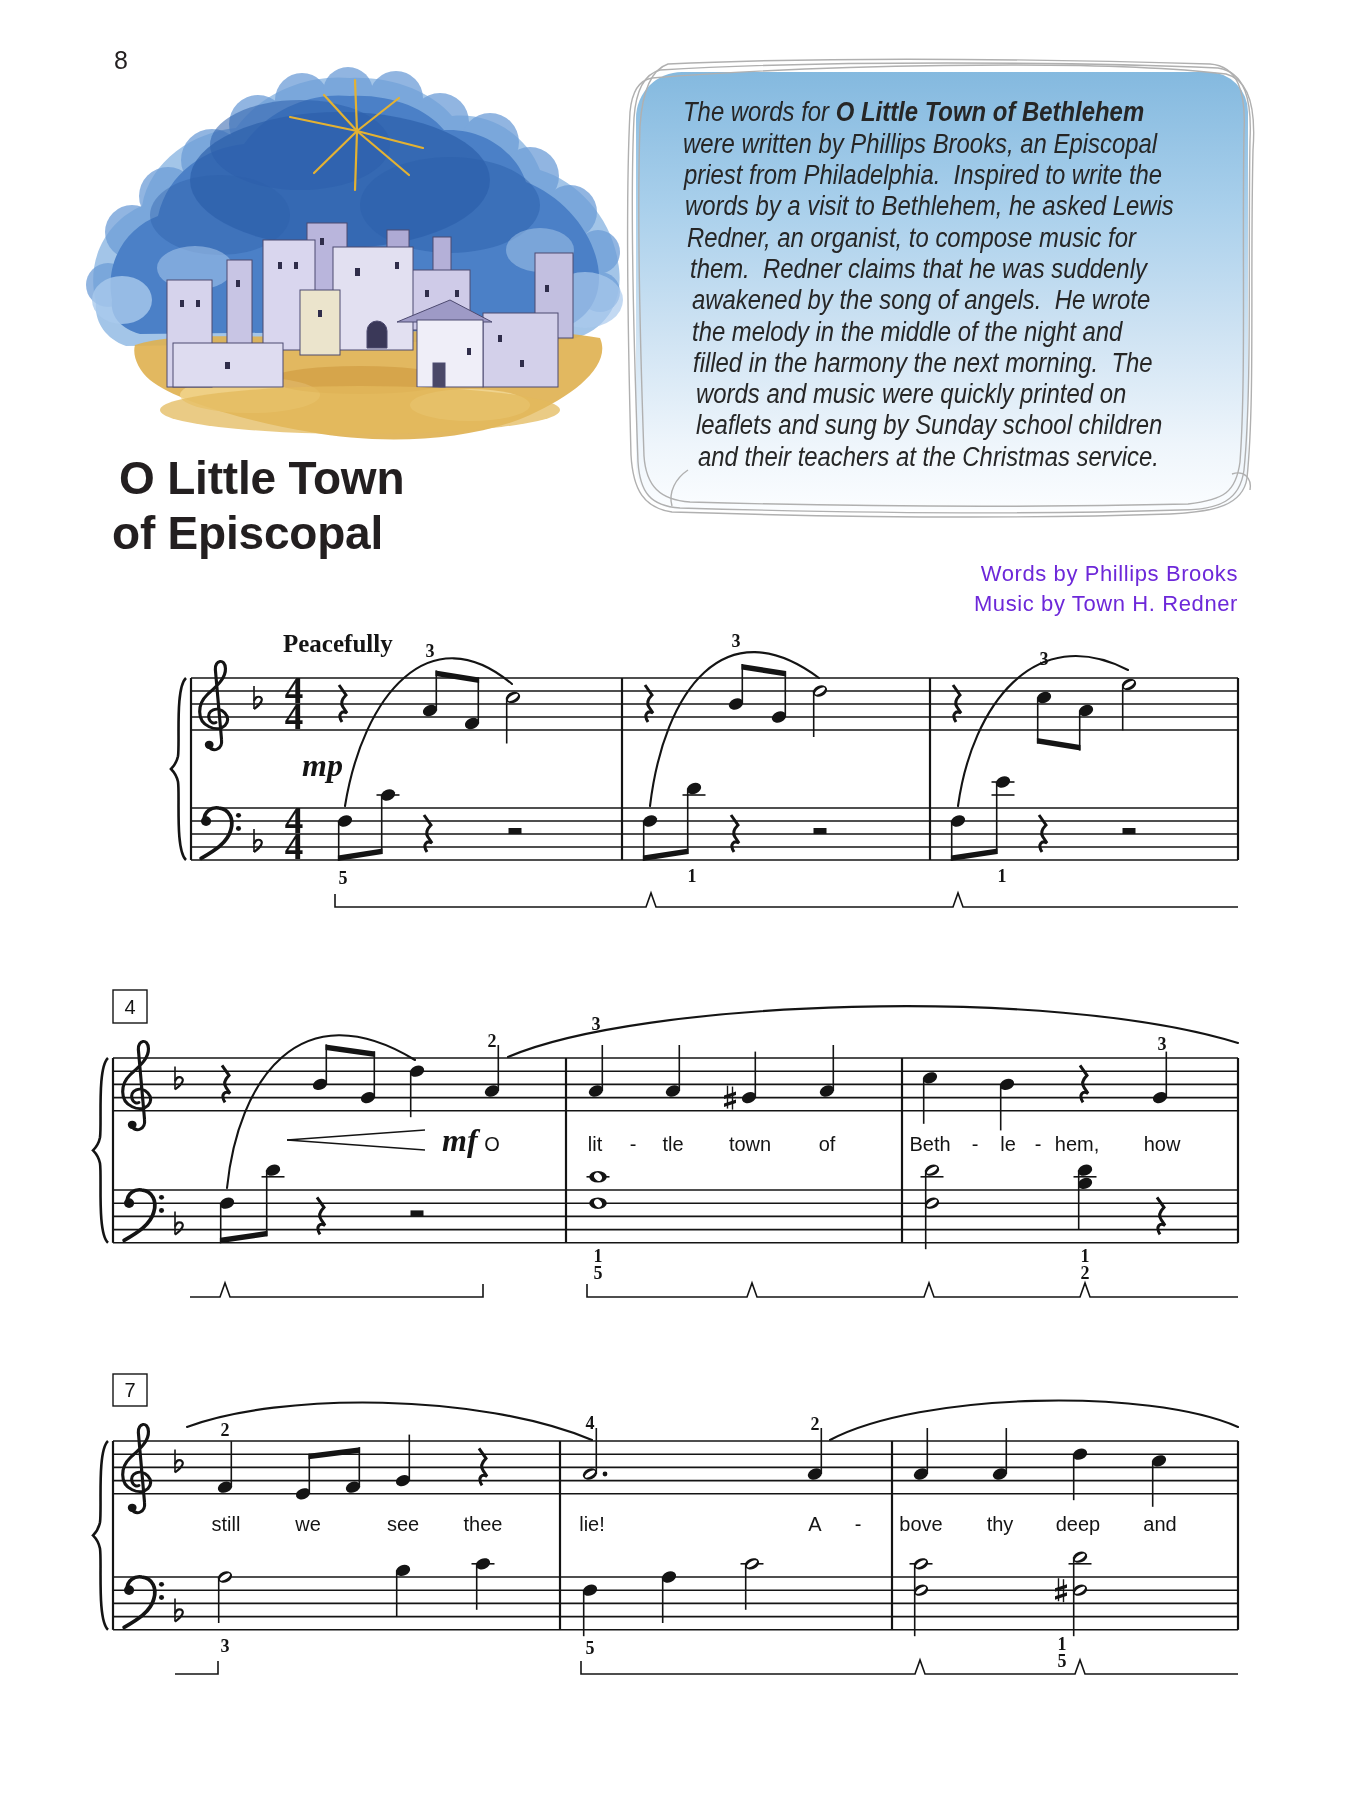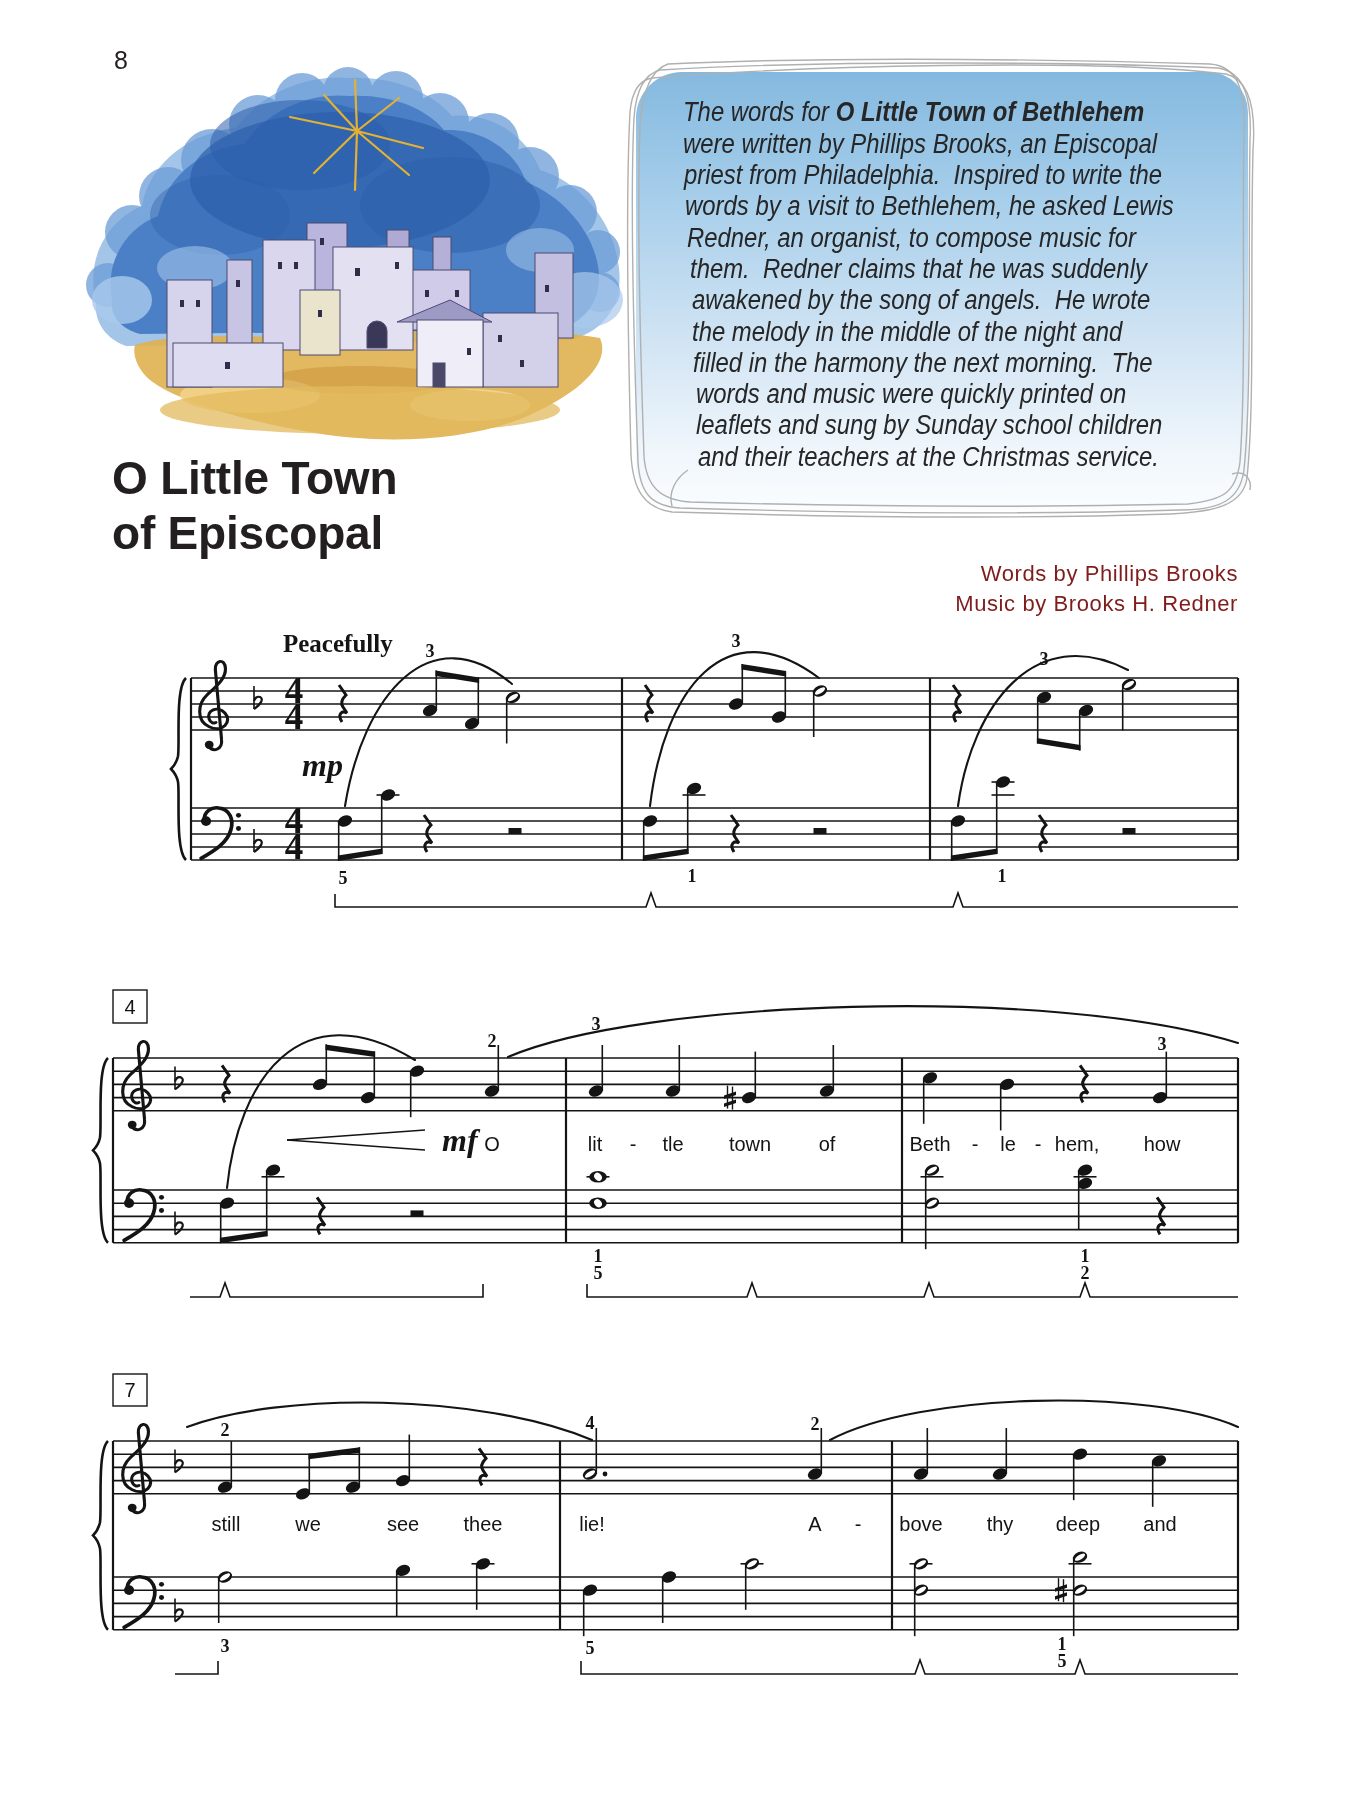--- a/index.html
+++ b/index.html
@@ -6,21 +6,21 @@
   #page { position: relative; width: 1350px; height: 1800px; overflow: hidden; background: #ffffff;
           font-family: "Liberation Sans", sans-serif; color: #231f20; }
   .abs { position: absolute; }
   svg.layer { position: absolute; left: 0; top: 0; overflow: visible; pointer-events: none; }
 
   .page-number { left: 114px; top: 45px; font-size: 25px; line-height: 30px; color: #231f20; }
 
   .title-line { left: 112px; font-size: 46px; line-height: 54px; font-weight: bold; letter-spacing: -0.2px;
                 white-space: nowrap; color: #231f20; }
 
-  .credit { right: 112px; font-size: 22px; line-height: 28px; letter-spacing: 0.6px; color: #7f1d1d;
+  .credit { right: 112px; font-size: 22px; line-height: 28px; letter-spacing: 0.6px; color: #6d28d9;
             white-space: nowrap; text-align: right; }
 
   .info-fill { left: 636px; top: 72px; width: 612px; height: 438px;
                border-radius: 46px 40px 38px 44px;
                background: linear-gradient(180deg, #84b9df 0%, #a8cfeb 30%, #cfe3f3 60%, #eef5fb 85%, #fbfdff 100%); }
   .info-line { font-size: 27px; line-height: 31.3px; font-style: italic; white-space: pre; color: #262626;
                transform: scaleX(0.885); transform-origin: 0 0; }
   .info-line b { font-weight: bold; }
 
   .fing { font-family: "Liberation Serif", serif; font-weight: bold; font-size: 18px; }
@@ -145,25 +145,25 @@
   <div class="abs info-line" style="left:685px; top:191.3px;">words by a visit to Bethlehem, he asked Lewis</div>
   <div class="abs info-line" style="left:687px; top:222.6px;">Redner, an organist, to compose music for</div>
   <div class="abs info-line" style="left:690px; top:253.9px;">them.  Redner claims that he was suddenly</div>
   <div class="abs info-line" style="left:692px; top:285.2px;">awakened by the song of angels.  He wrote</div>
   <div class="abs info-line" style="left:692px; top:316.5px;">the melody in the middle of the night and</div>
   <div class="abs info-line" style="left:693px; top:347.8px;">filled in the harmony the next morning.  The</div>
   <div class="abs info-line" style="left:696px; top:379.1px;">words and music were quickly printed on</div>
   <div class="abs info-line" style="left:696px; top:410.4px;">leaflets and sung by Sunday school children</div>
   <div class="abs info-line" style="left:698px; top:441.7px;">and their teachers at the Christmas service.</div>
 
-  <div class="abs title-line" style="top:451px;">O Little Town</div>
+  <div class="abs title-line" style="top:451px;margin-left:7px;">O Little Town</div>
   <div class="abs title-line" style="top:506px;">of Episcopal</div>
 
   <div class="abs credit" style="top:560px;">Words by Phillips Brooks</div>
-  <div class="abs credit" style="top:590px;">Music by Brooks H. Redner</div>
+  <div class="abs credit" style="top:590px;">Music by Town H. Redner</div>
 
   <svg id="score-svg" class="layer" width="1350" height="1800" viewBox="0 0 1350 1800">
       <text x="283" y="652" text-anchor="start" fill="#141414" class="tempo">Peacefully</text>
       <g>
         <g>
           <line x1="191" x2="1238" y1="678" y2="678" stroke="#141414" stroke-width="1.6"></line>
           <line x1="191" x2="1238" y1="691" y2="691" stroke="#141414" stroke-width="1.6"></line>
           <line x1="191" x2="1238" y1="704" y2="704" stroke="#141414" stroke-width="1.6"></line>
           <line x1="191" x2="1238" y1="717" y2="717" stroke="#141414" stroke-width="1.6"></line>
           <line x1="191" x2="1238" y1="730" y2="730" stroke="#141414" stroke-width="1.6"></line>

